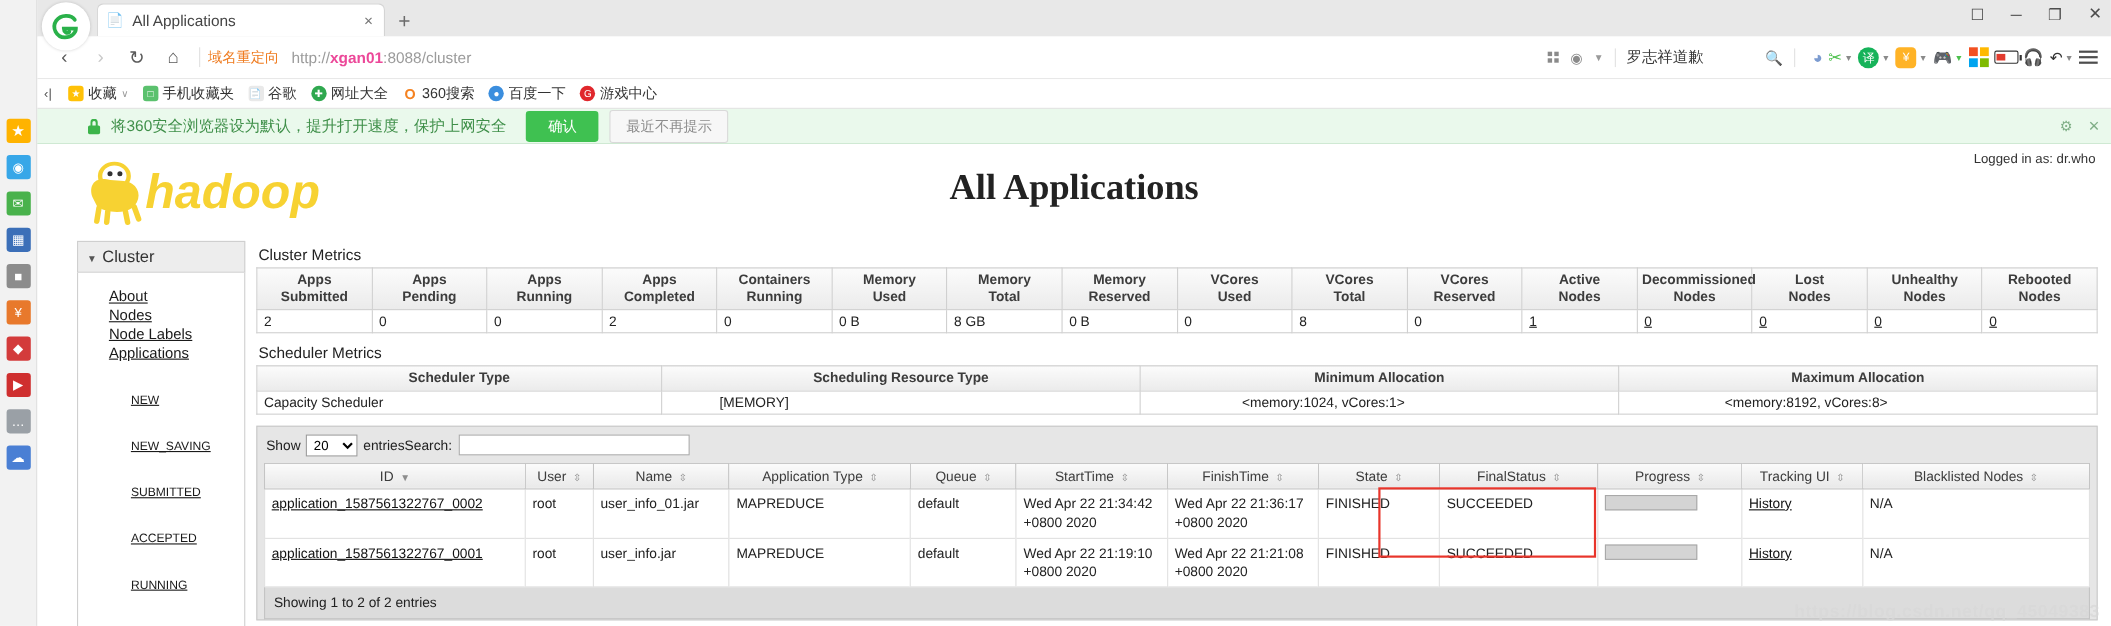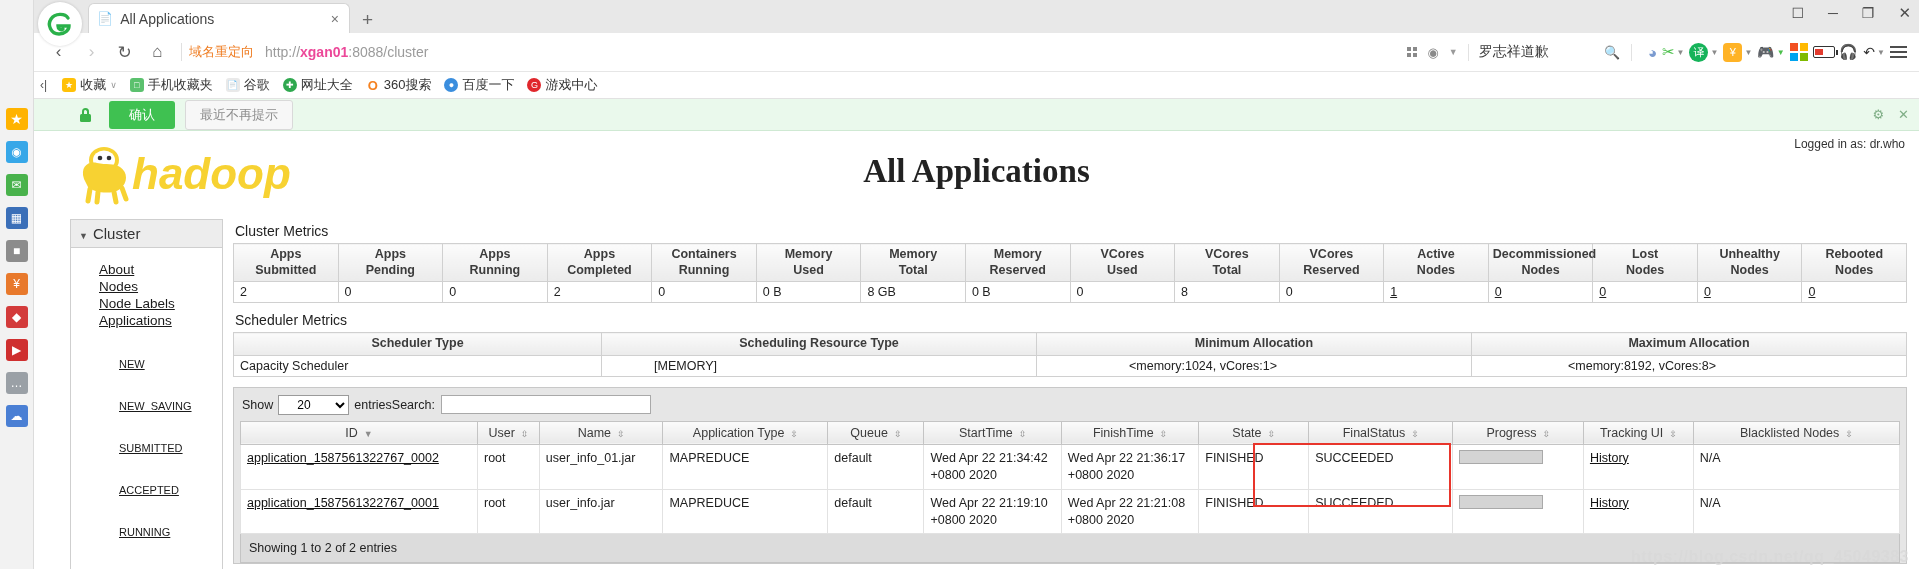--- a/index.html
+++ b/index.html
@@ -160,21 +160,21 @@
   table.sm td { text-align:left; }
   table.sm td:nth-child(2), table.sm td:nth-child(3), table.sm td:nth-child(4) { text-align:left; }
   .sm-c2 { padding-left:52px !important;margin-top:20px; }
   .sm-c3 { padding-left:92px !important; }
   .sm-c4 { padding-left:96px !important; }
 
   
   .apps-panel { border:1px solid #c8c8c8; background:#e6e6e6; padding:5px 6px 0 6px; }
   .apps-top { display:flex; align-items:center; justify-content:flex-start; padding:2px 2px 6px 2px; font-size:12.5px; color:#222;}
   .show-entries { display:flex; align-items:center; gap:5px; }
-  .show-entries select { font-size:12px; padding:1px 14px; height:20px; border:1px solid #9a9a9a; background:#fff; }
+  .show-entries select { font-size:12px; padding:1px 2px; height:20px; border:1px solid #9a9a9a; background:#fff; }
   .search-wrap { display:flex; align-items:center; gap:6px; }
   .search-wrap input { border:1px solid #a9a9a9; height:19px; width:210px; font-size:12px; padding:0 4px; }
 
   table.apps { width:100%; border-collapse:collapse; font-size:12.5px; table-layout:fixed; }
   table.apps th {
     background:linear-gradient(to bottom,#fbfbfb,#e9e9e9);
     border:1px solid #c4c4c4; font-weight:normal; color:#3c3c3c;
     padding:4px 6px; position:relative; white-space:nowrap;
   }
   table.apps th .sortic { color:#8d8d8d; font-size:9px; margin-left:6px; }
@@ -318,20 +318,21 @@
         <span class="bmi" style="background:#e0272c;border-radius:50%">G</span>
         <span>游戏中心</span>
       </span>
     </div>
 
     <div class="notif">
       <span class="lock">
           <span class="shk"></span>
           <span class="body"></span>
         </span>
+      <span class="notif-text">将360安全浏览器设为默认，提升打开速度，保护上网安全</span>
       <button class="btn-confirm">确认</button>
       <button class="btn-later">最近不再提示</button>
       <span class="notif-right">
         <span>⚙</span>
         <span>✕</span>
       </span>
     </div>
 
     <div class="page">
 

